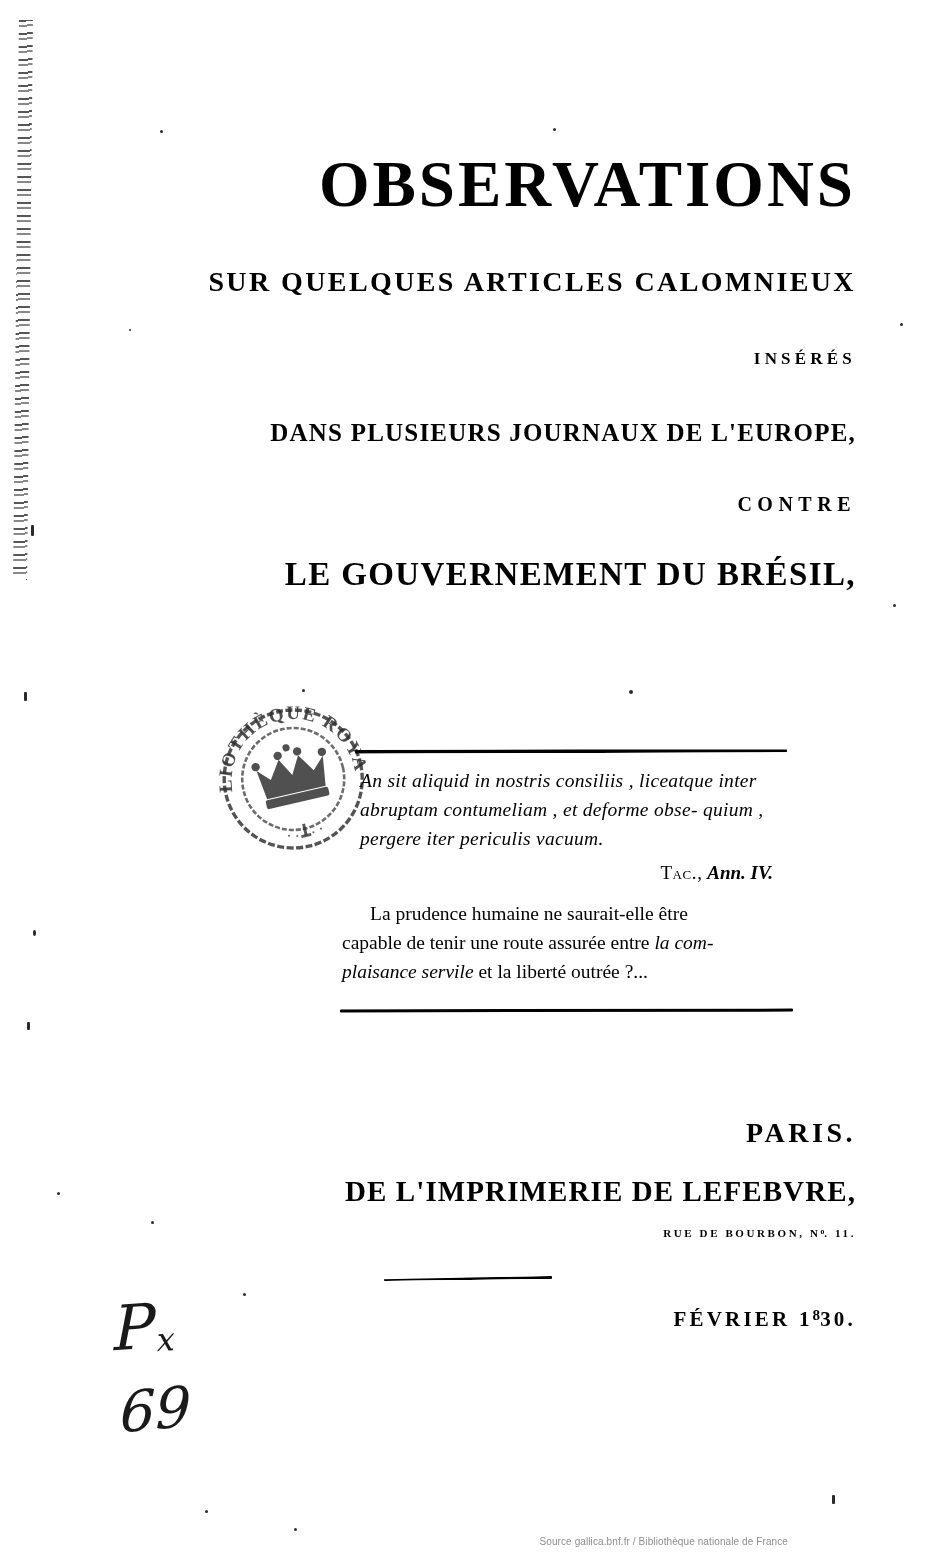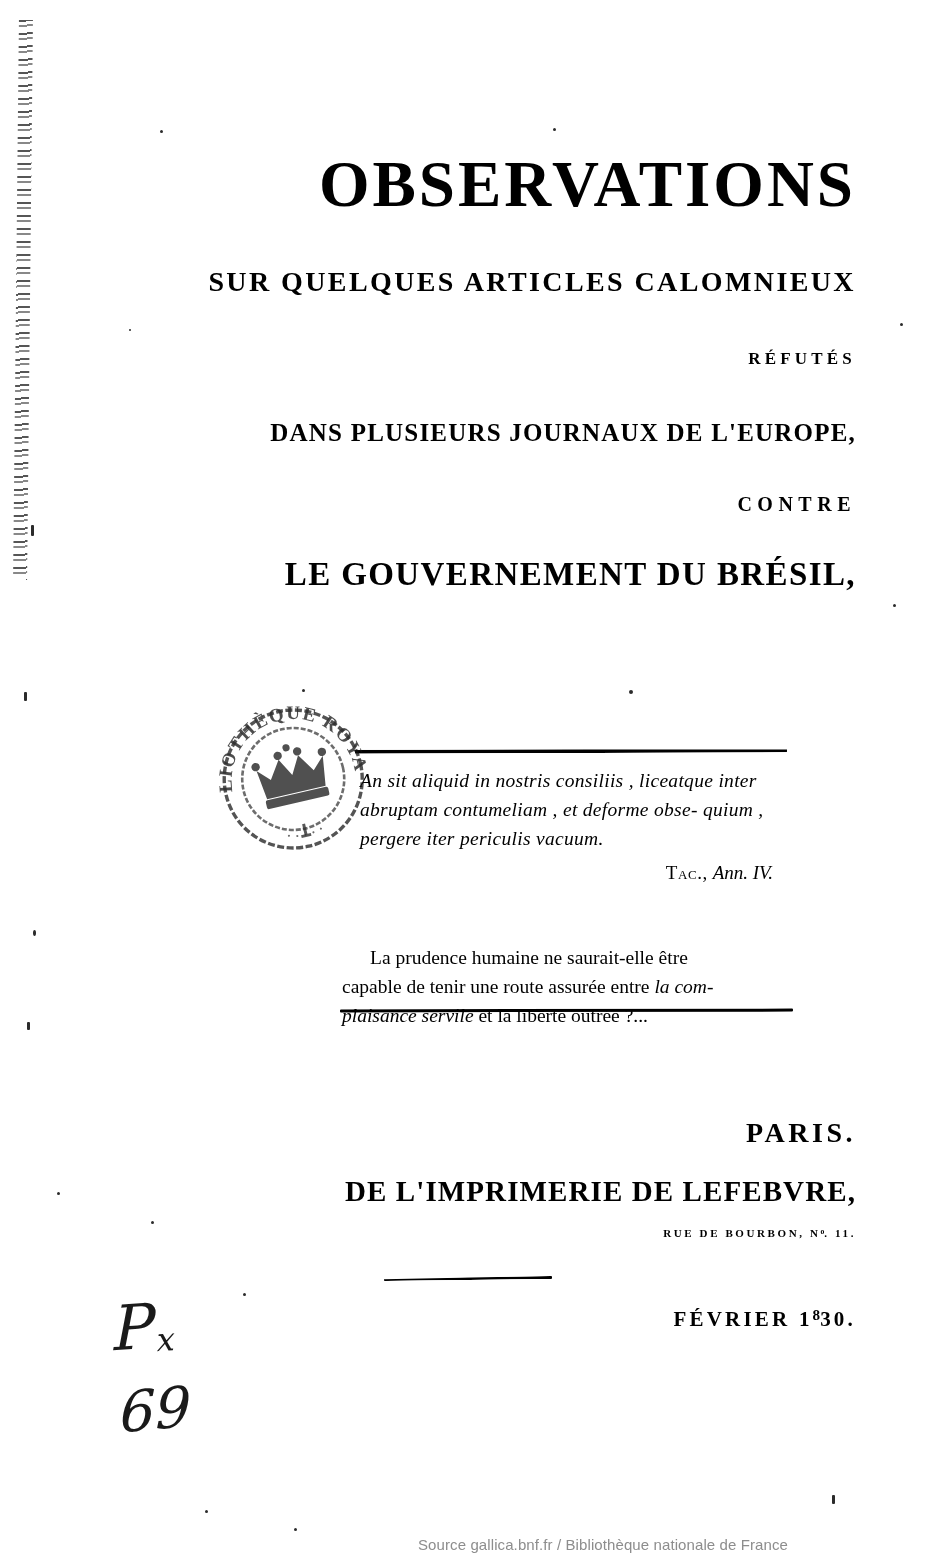--- a/index.html
+++ b/index.html
@@ -164,33 +164,33 @@
     font-size: 19px;
     text-align: right;
     white-space: nowrap;
   }
   .attrib .sc {
     font-variant: small-caps;
     letter-spacing: 0.6px;
   }
   .attrib .it {
     font-style: italic;
-    font-weight: 400;
+    font-weight: 700;
   }
 
   .epigraph-fr {
     position: absolute;
     left: 342px;
     top: 899px;
     width: 450px;
     font-size: 19.5px;
     line-height: 29px;
     text-align: left;
   }
-  .epigraph-fr .l1 { padding-left: 28px; display: block; margin-top: 44px; }
+  .epigraph-fr .l1 { padding-left: 28px; display: block; }
   .epigraph-fr i { }
 
   
   .t-paris {
     top: 1117px;
     font-size: 28px;
     font-weight: 700;
     letter-spacing: 3.5px;
   }
   .t-printer {
@@ -272,21 +272,21 @@
   
   #footer-credit {
     position: absolute;
     left: 0;
     top: 1536px;
     width: 806px;
     padding-right: 18px;
     box-sizing: border-box;
     text-align: right;
     font-family: "Liberation Sans", "DejaVu Sans", sans-serif;
-    font-size: 15px;
+    font-size: 10px;
     color: #8d8d8d;
     letter-spacing: 0.1px;
   }
 </style>
 </head>
 <body>
 
 <div id="page">
 
   <div class="gutter-speckle"></div>
@@ -303,21 +303,21 @@
   <div class="speck" style="left:294px; top:1528px; width:3px; height:3px;"></div>
   <div class="speck" style="left:151px; top:1221px; width:3px; height:3px;"></div>
   <div class="speck" style="left:57px;  top:1192px; width:3px; height:3px;"></div>
   <div class="speck" style="left:129px; top:329px;  width:2px; height:2px;"></div>
   <div class="speck" style="left:302px; top:689px;  width:3px; height:3px;"></div>
   <div class="speck" style="left:629px; top:690px;  width:4px; height:4px;"></div>
   <div class="speck" style="left:832px; top:1495px; width:3px; height:9px; border-radius:1px;"></div>
 
   <div class="row t-main">OBSERVATIONS</div>
   <div class="row t-sub1">SUR QUELQUES ARTICLES CALOMNIEUX</div>
-  <div class="row t-sub2">RÉFUTÉS</div>
+  <div class="row t-sub2">INSÉRÉS</div>
   <div class="row t-sub3">DANS PLUSIEURS JOURNAUX DE L'EUROPE,</div>
   <div class="row t-sub4">CONTRE</div>
   <div class="row t-sub5">LE GOUVERNEMENT DU BRÉSIL,</div>
 
   <div class="rule-swell" id="rule-top"></div>
 
   <div class="epigraph-latin">
     <span>An sit aliquid in nostris consiliis , liceatque</span>
     <span>inter abruptam contumeliam , et deforme obse-</span>
     <span>quium , pergere iter periculis vacuum.</span>

